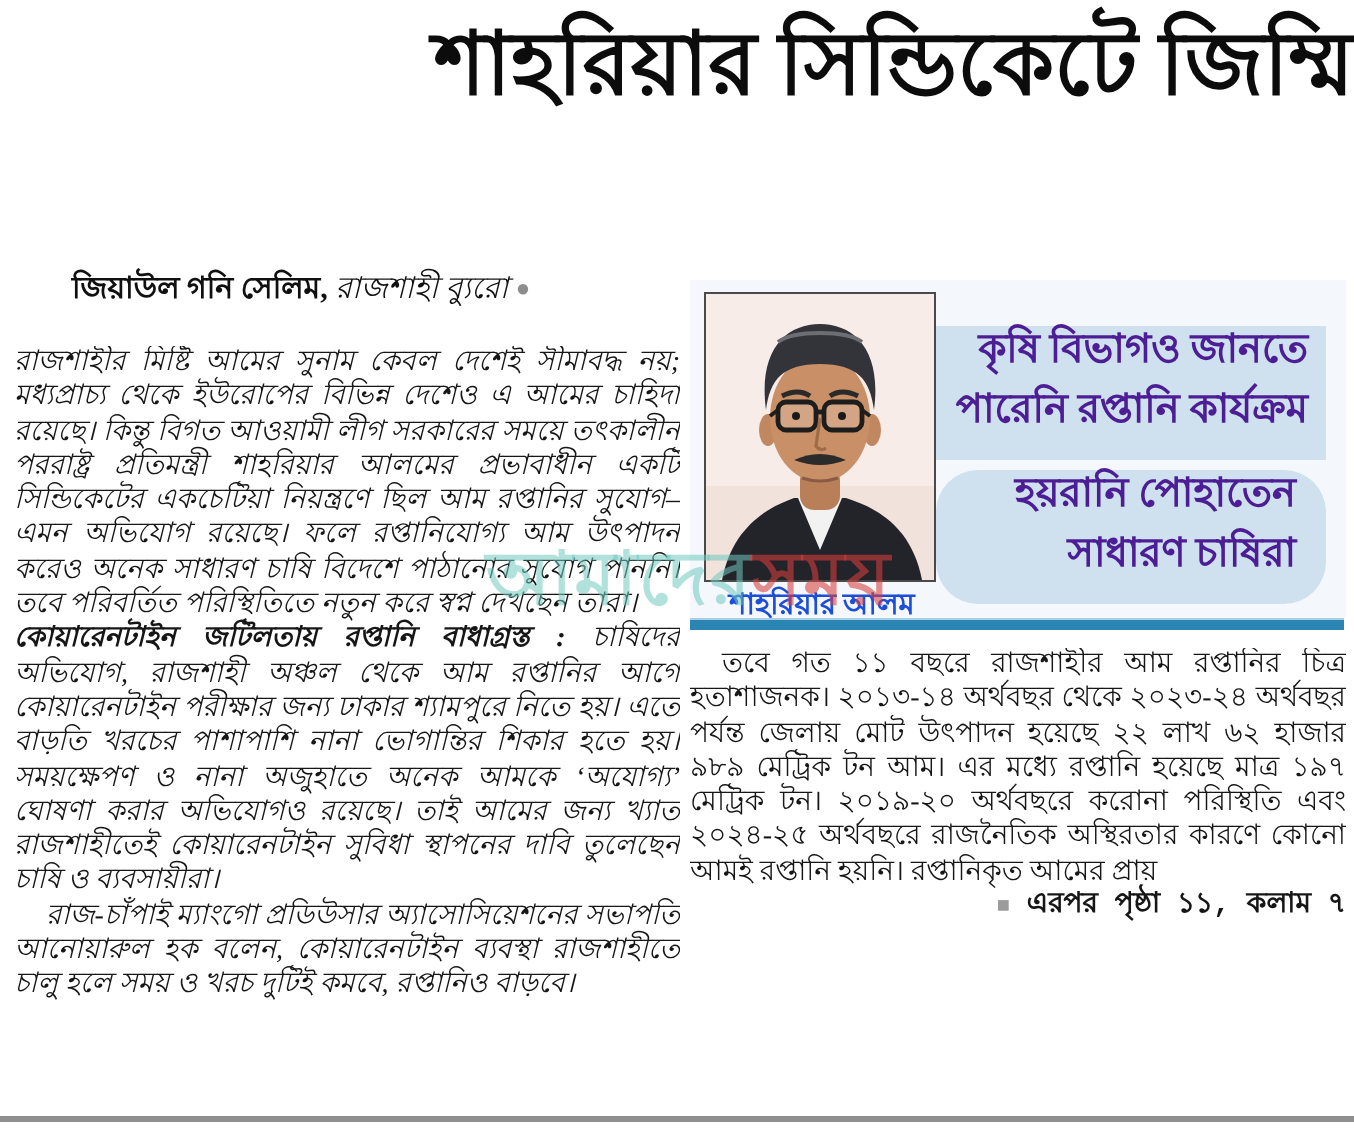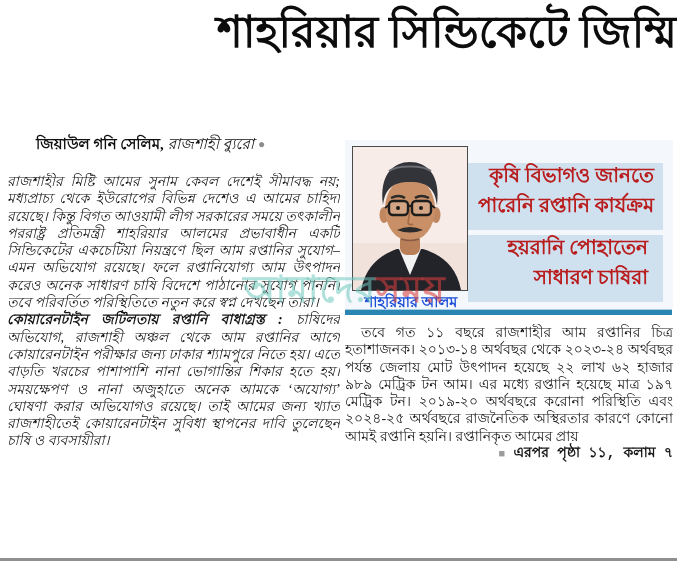--- a/index.html
+++ b/index.html
@@ -38,27 +38,27 @@
   .photo-frame{
     position:absolute;left:7px;top:6px;width:114px;height:143px;
     border:1px solid #4a4a4a;background:#f7ece8;box-sizing:content-box;
   }
   .photo-caption{
     position:absolute;left:0;top:151px;width:132px;
     text-align:center;font-weight:700;font-size:14.5px;color:#1d4ed8;
   }
   .hl{
     position:absolute;left:123px;width:195px;height:67px;
-    background:#cfe1ef;color:#b91c1c;font-weight:700;
+    background:#cfe1ef;color:#4c1d95;font-weight:700;
     font-size:20px;line-height:30px;text-align:right;
     display:flex;align-items:center;justify-content:flex-end;
     box-sizing:border-box;padding:2px 9px 15px 6px;
   }
   .hl1{top:23px;}
-  .hl2{top:95px;padding-right:15px;}
+  .hl2{top:95px;padding-right:15px;border-radius:21px;}
   #teal-divider{
     position:absolute;left:345px;top:309px;width:327px;height:5px;
     background:#2b85b2;border-top:1px solid #a8cfe2;
   }
   #bottom-rule{
     position:absolute;left:0;top:558px;width:677px;height:3px;
     background:#8f8f8f;
   }
   #watermark{
     position:absolute;left:243px;top:260px;z-index:6;
@@ -77,20 +77,21 @@
 
 <div class="byline">
   <span class="author">জিয়াউল গনি সেলিম,</span>
   <span class="bureau">রাজশাহী ব্যুরো</span>
   <span class="dot">●</span>
 </div>
 
 <div class="col" id="left-col">
     <p class="para">রাজশাহীর মিষ্টি আমের সুনাম কেবল দেশেই সীমাবদ্ধ নয়; মধ্যপ্রাচ্য থেকে ইউরোপের বিভিন্ন দেশেও এ আমের চাহিদা রয়েছে। কিন্তু বিগত আওয়ামী লীগ সরকারের সময়ে তৎকালীন পররাষ্ট্র প্রতিমন্ত্রী শাহরিয়ার আলমের প্রভাবাধীন একটি সিন্ডিকেটের একচেটিয়া নিয়ন্ত্রণে ছিল আম রপ্তানির সুযোগ– এমন অভিযোগ রয়েছে। ফলে রপ্তানিযোগ্য আম উৎপাদন করেও অনেক সাধারণ চাষি বিদেশে পাঠানোর সুযোগ পাননি। তবে পরিবর্তিত পরিস্থিতিতে নতুন করে স্বপ্ন দেখছেন তারা।</p>
     <p class="para"><b>কোয়ারেনটাইন জটিলতায় রপ্তানি বাধাগ্রস্ত : </b>চাষিদের অভিযোগ, রাজশাহী অঞ্চল থেকে আম রপ্তানির আগে কোয়ারেনটাইন পরীক্ষার জন্য ঢাকার শ্যামপুরে নিতে হয়। এতে বাড়তি খরচের পাশাপাশি নানা ভোগান্তির শিকার হতে হয়। সময়ক্ষেপণ ও নানা অজুহাতে অনেক আমকে ‘অযোগ্য’ ঘোষণা করার অভিযোগও রয়েছে। তাই আমের জন্য খ্যাত রাজশাহীতেই কোয়ারেনটাইন সুবিধা স্থাপনের দাবি তুলেছেন চাষি ও ব্যবসায়ীরা।</p>
+    <p class="para indent">রাজ-চাঁপাই ম্যাংগো প্রডিউসার অ্যাসোসিয়েশনের সভাপতি আনোয়ারুল হক বলেন, কোয়ারেনটাইন ব্যবস্থা রাজশাহীতে চালু হলে সময় ও খরচ দুটিই কমবে, রপ্তানিও বাড়বে।</p>
   </div>
 
 <div id="infobox">
   <div class="photo-frame">
     <svg viewBox="0 0 114 143" width="114" height="143" preserveAspectRatio="none">
       <rect width="114" height="143" fill="#f7ece8"></rect>
       <rect y="96" width="114" height="47" fill="#f1e2dc"></rect>
       <path d="M8,143 C13,117 30,107 44,102 L70,102 C86,107 103,117 108,143 Z" fill="#23232a"></path>
       <path d="M46,102 L57,128 L68,102 Z" fill="#f2f2f2"></path>
       <rect x="47" y="86" width="20" height="22" rx="7" fill="#b97f58"></rect>

